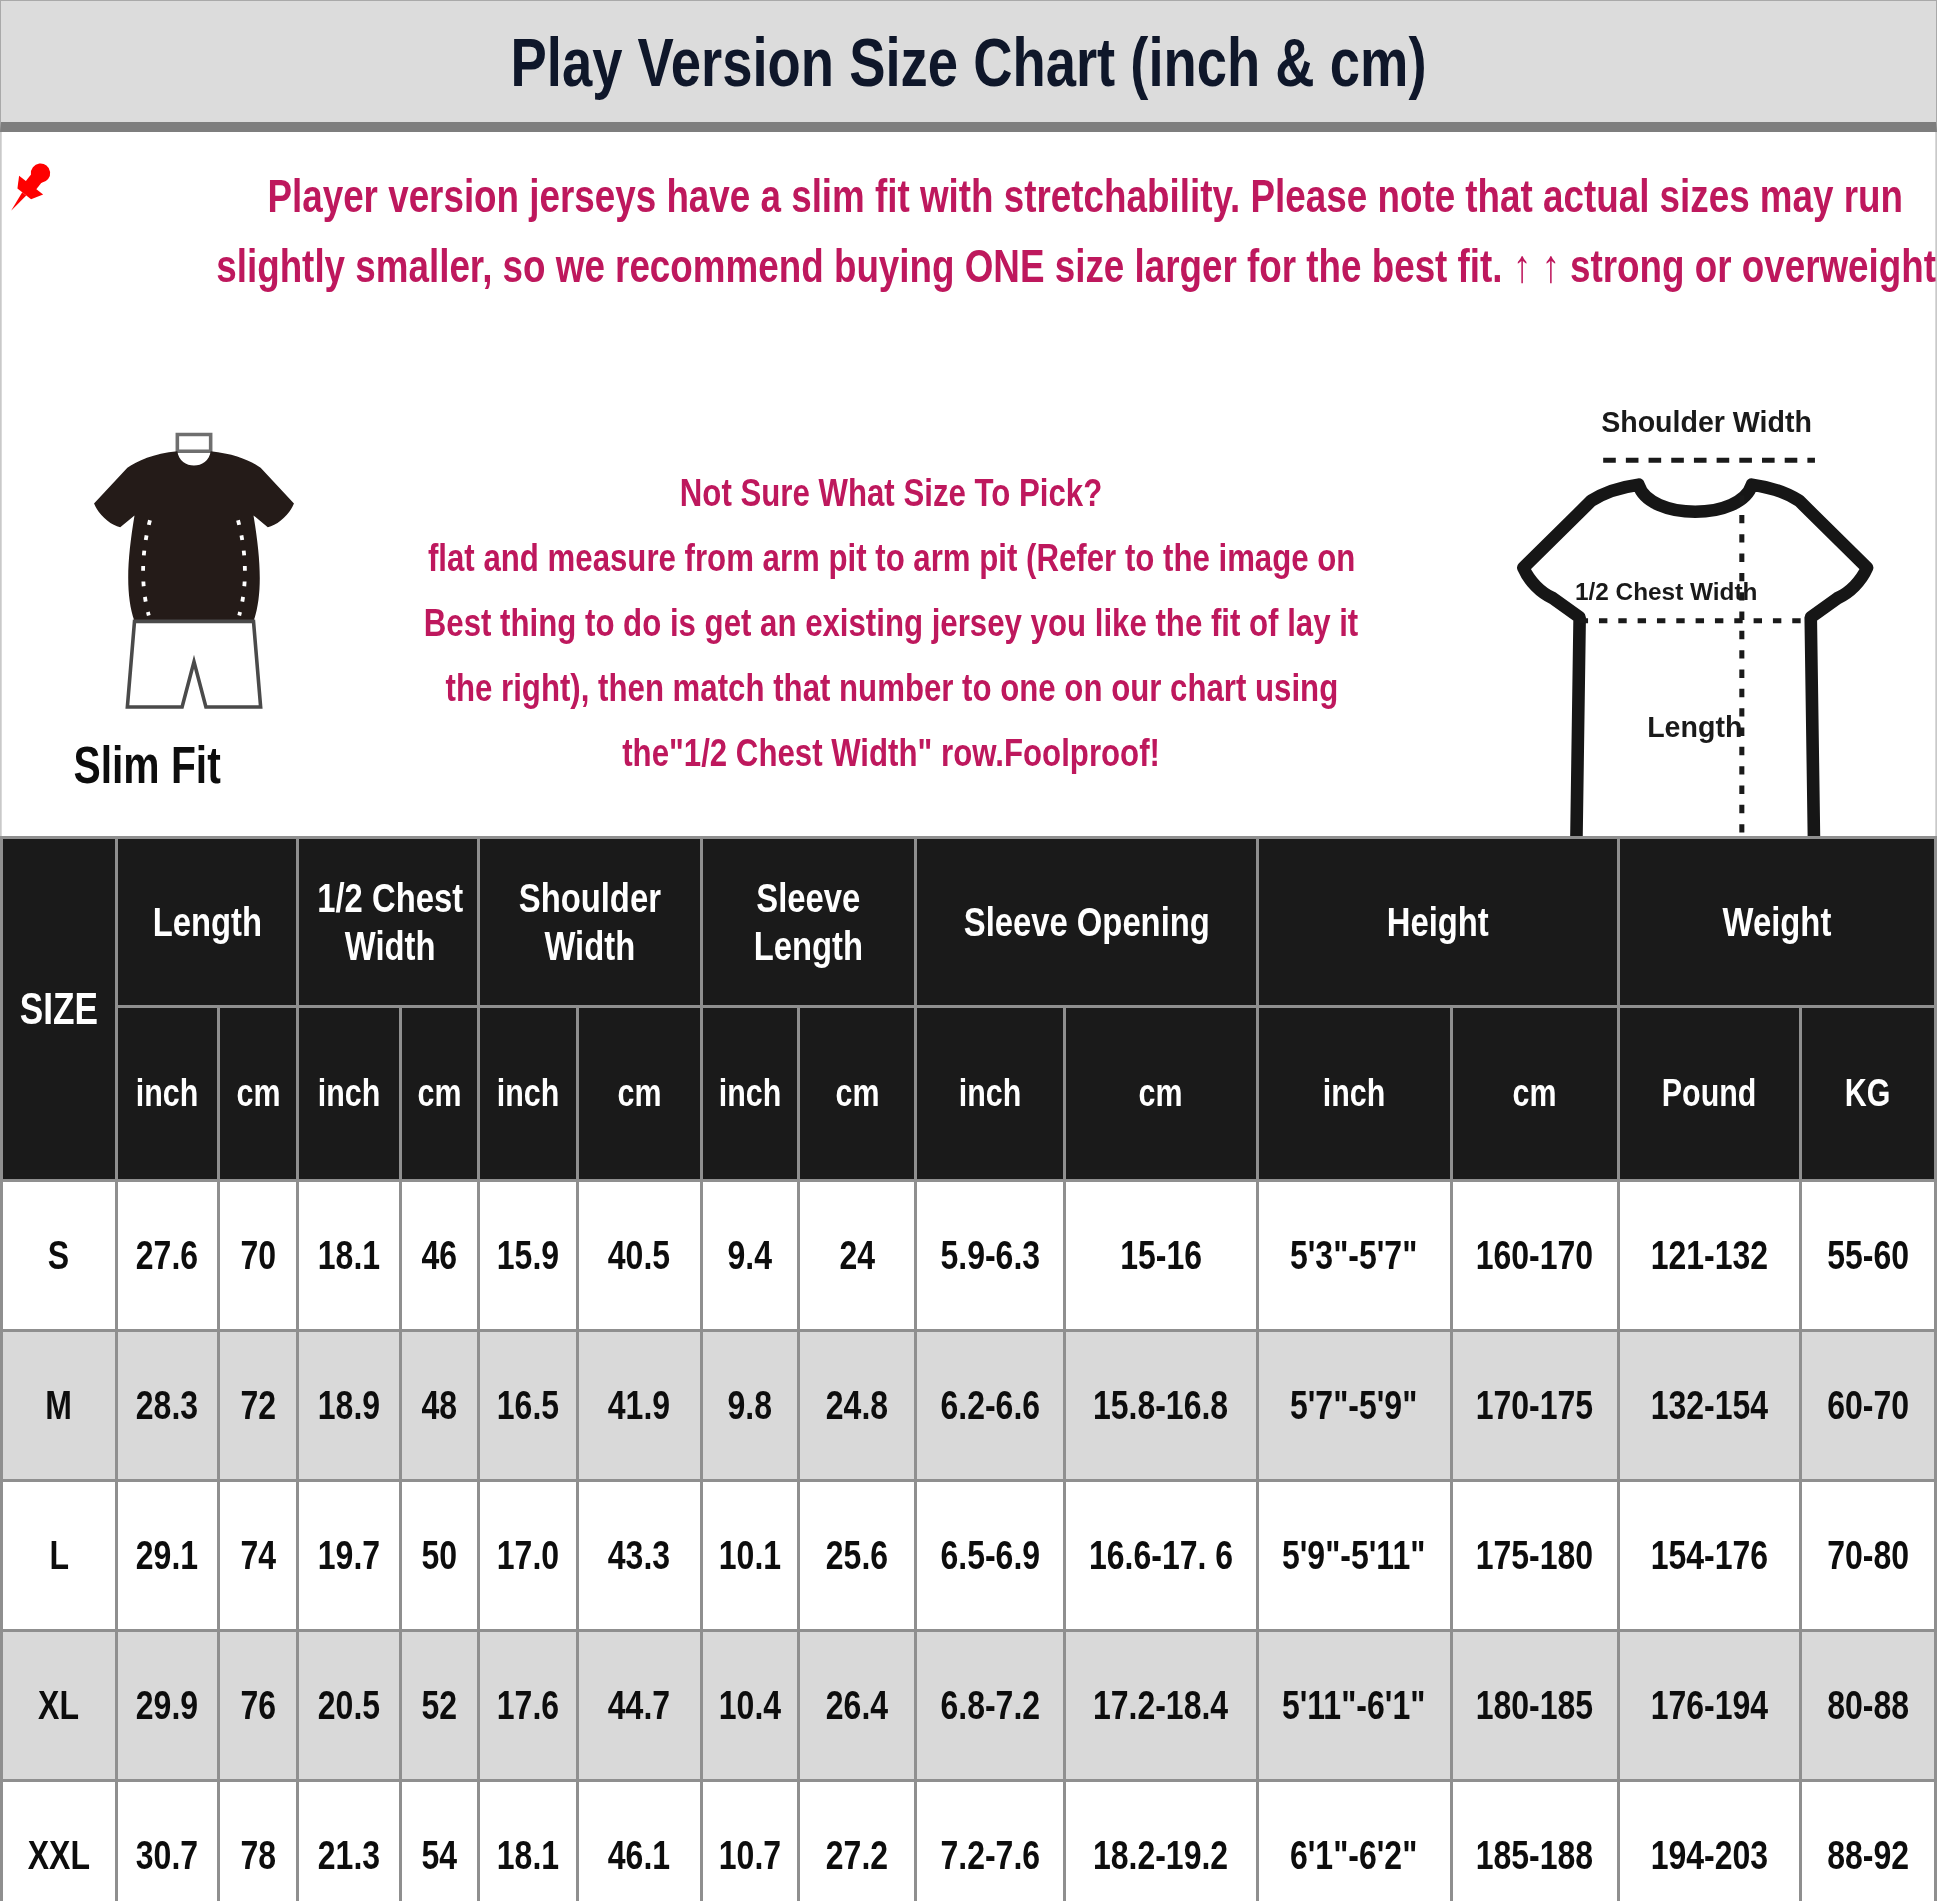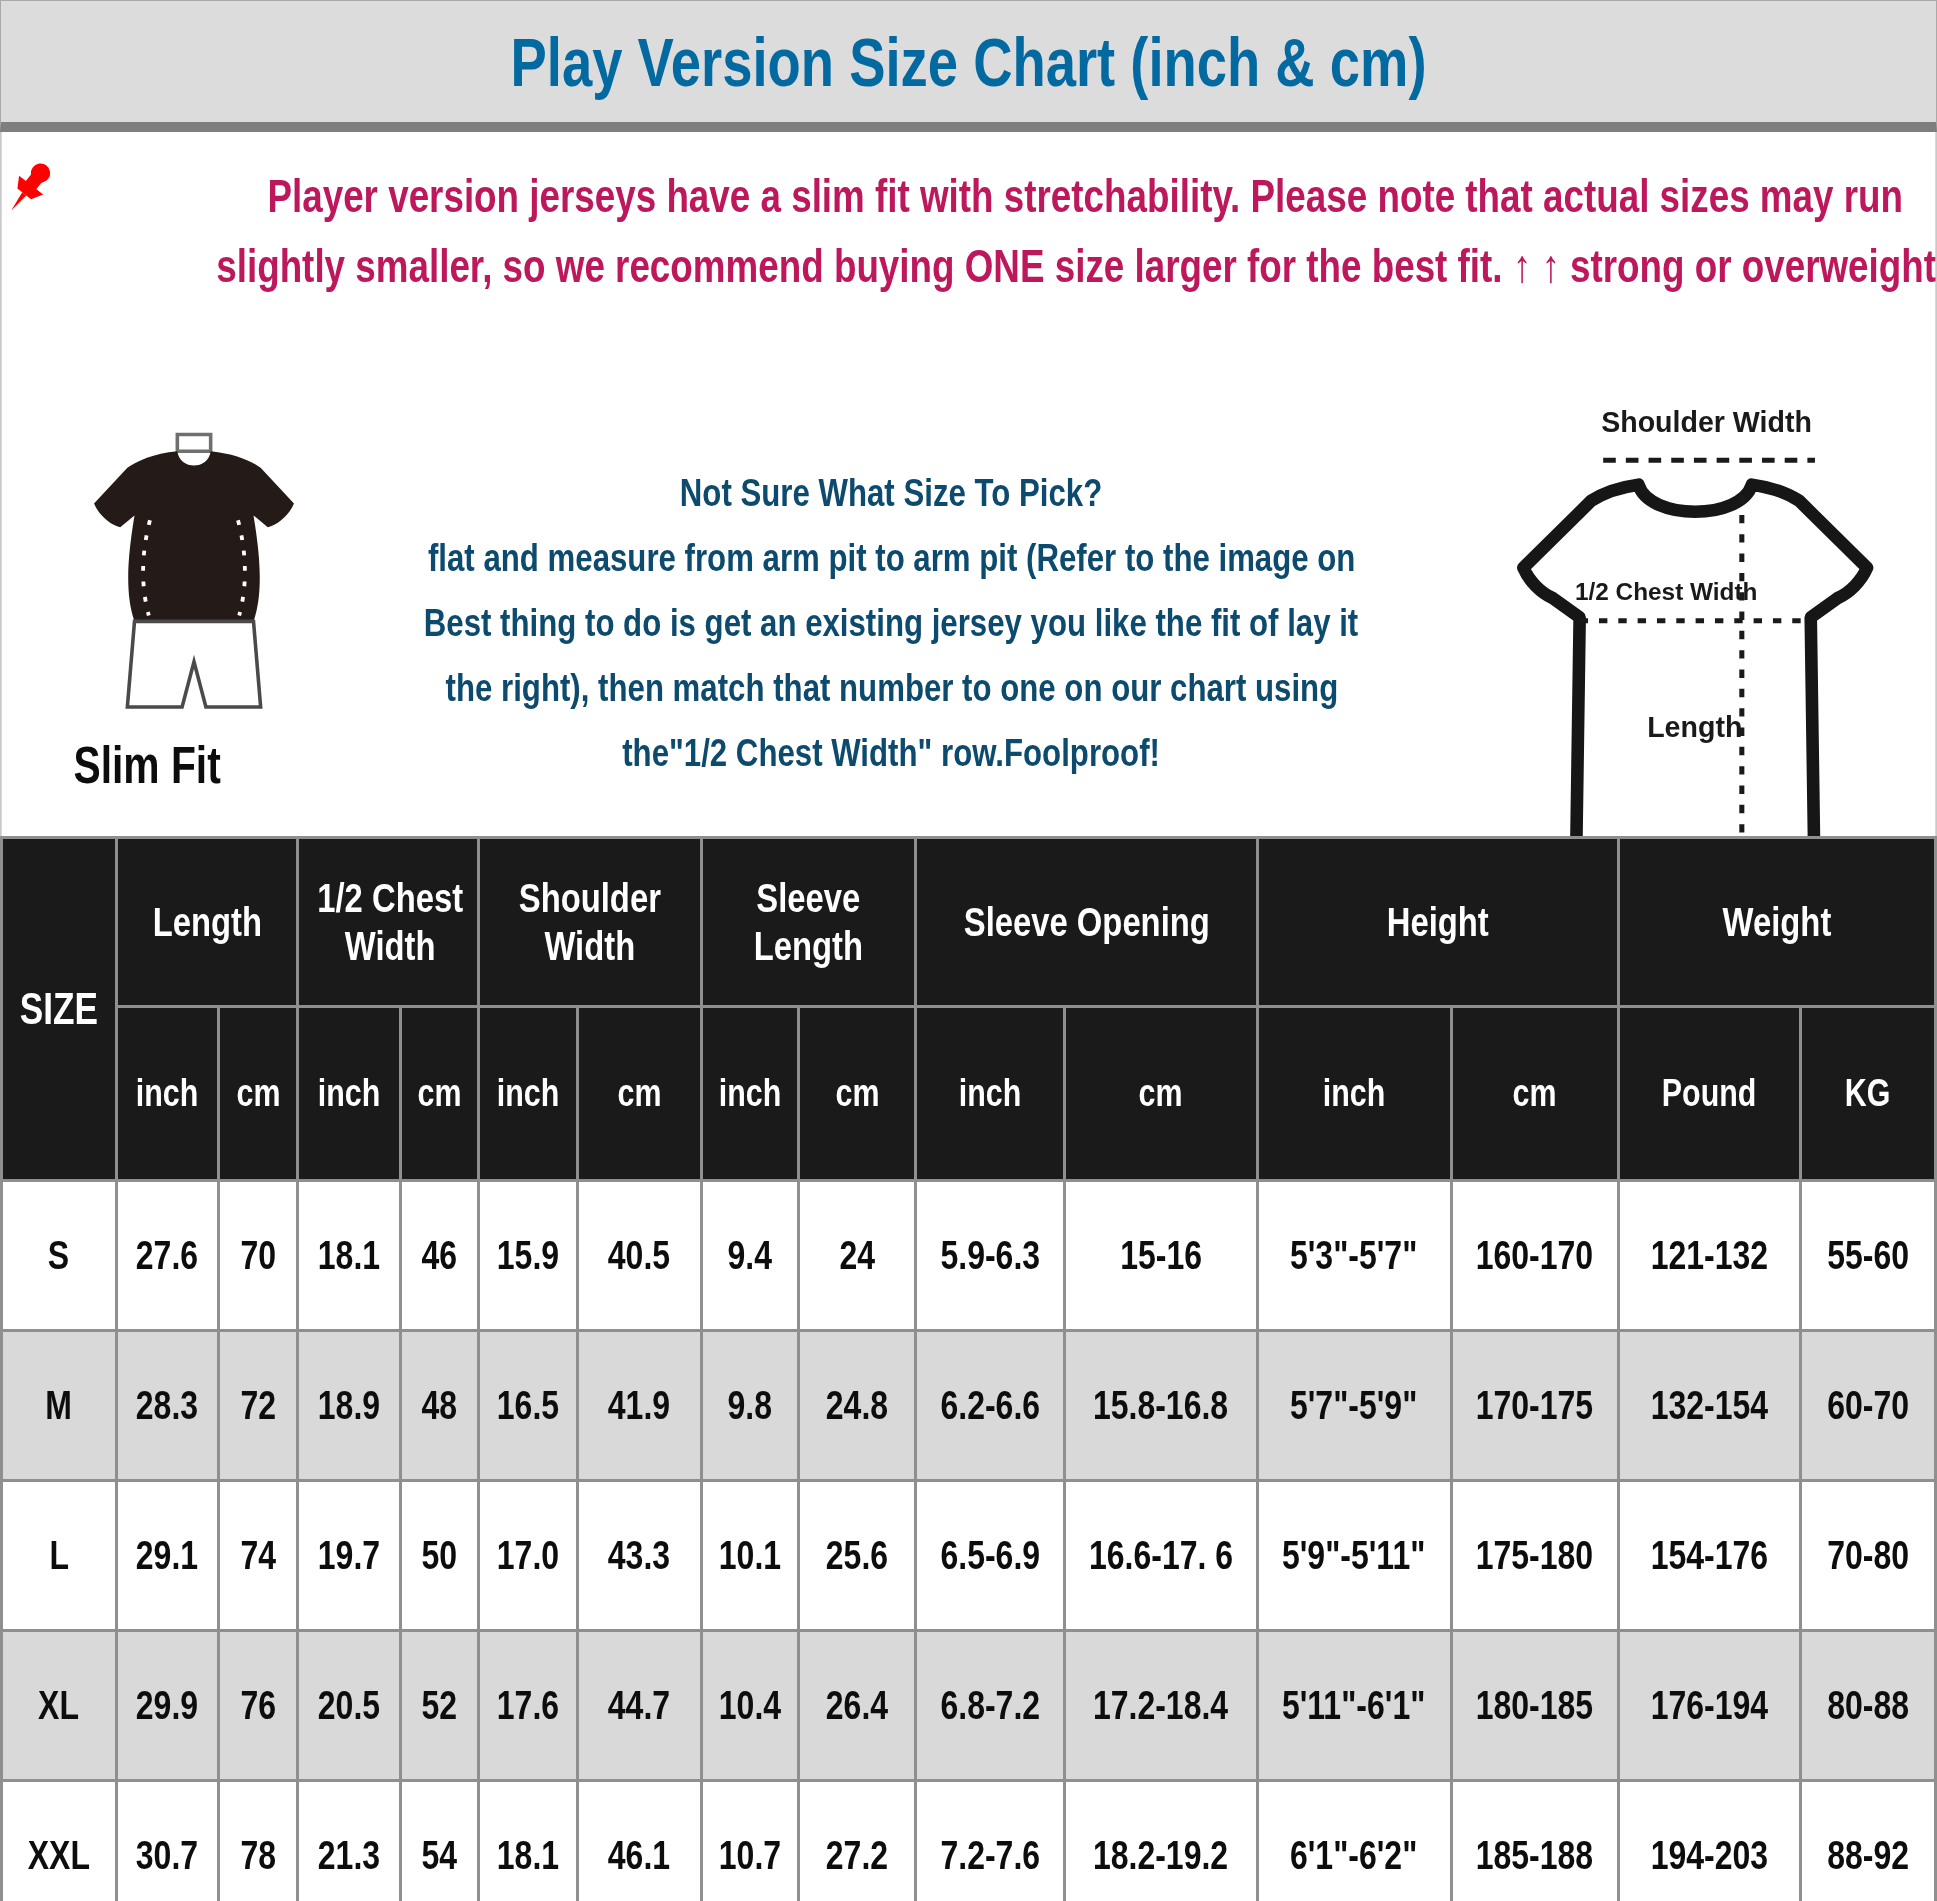--- a/index.html
+++ b/index.html
@@ -10,35 +10,35 @@
   }
   
   .cnd{display:inline-block;transform:scaleX(0.8);transform-origin:50% 50%;white-space:nowrap;}
 
   
   .titlebar{
     position:absolute;left:0;top:0;width:1937px;height:132px;box-sizing:border-box;
     background:#dcdcdc;border:1.7px solid #a9a9a9;border-bottom:10px solid #7e7e7e;
     display:flex;align-items:center;justify-content:center;
   }
-  .titlebar h1{margin:0;font-size:68px;letter-spacing:0px;color:#0369a1;}
+  .titlebar h1{margin:0;font-size:68px;letter-spacing:0px;color:#0f172a;}
 
   
   .rednote{position:absolute;left:0;top:159px;width:1937px;text-align:center;color:#be185d;
     font-size:46px;line-height:70px;}
   .rline{white-space:nowrap;}
   .pin{display:inline-block;width:61px;height:66px;vertical-align:-13.2px;margin-right:1.7px;}
 
   
   .slimfit{position:absolute;left:55px;top:427px;width:278px;text-align:center;}
   .slimcap{margin-top:21.5px;font-size:51px;color:#0d0d0d;text-align:left;}
 
   
   .advice{position:absolute;left:288px;top:460px;width:1207px;text-align:center;
-    font-size:39px;line-height:65px;color:#0c4a6e;}
+    font-size:39px;line-height:65px;color:#be185d;}
 
   
   .diagram{position:absolute;left:1470px;top:388px;width:463px;height:484px;}
   .diagram svg{display:block;}
   .diagram text{font-family:"Liberation Sans","DejaVu Sans",sans-serif;font-weight:bold;fill:#1a1a1a;}
 
   
   .sizetable{
     position:absolute;left:0;top:836px;width:1937px;height:1065px;
     border-collapse:collapse;table-layout:fixed;text-align:center;

